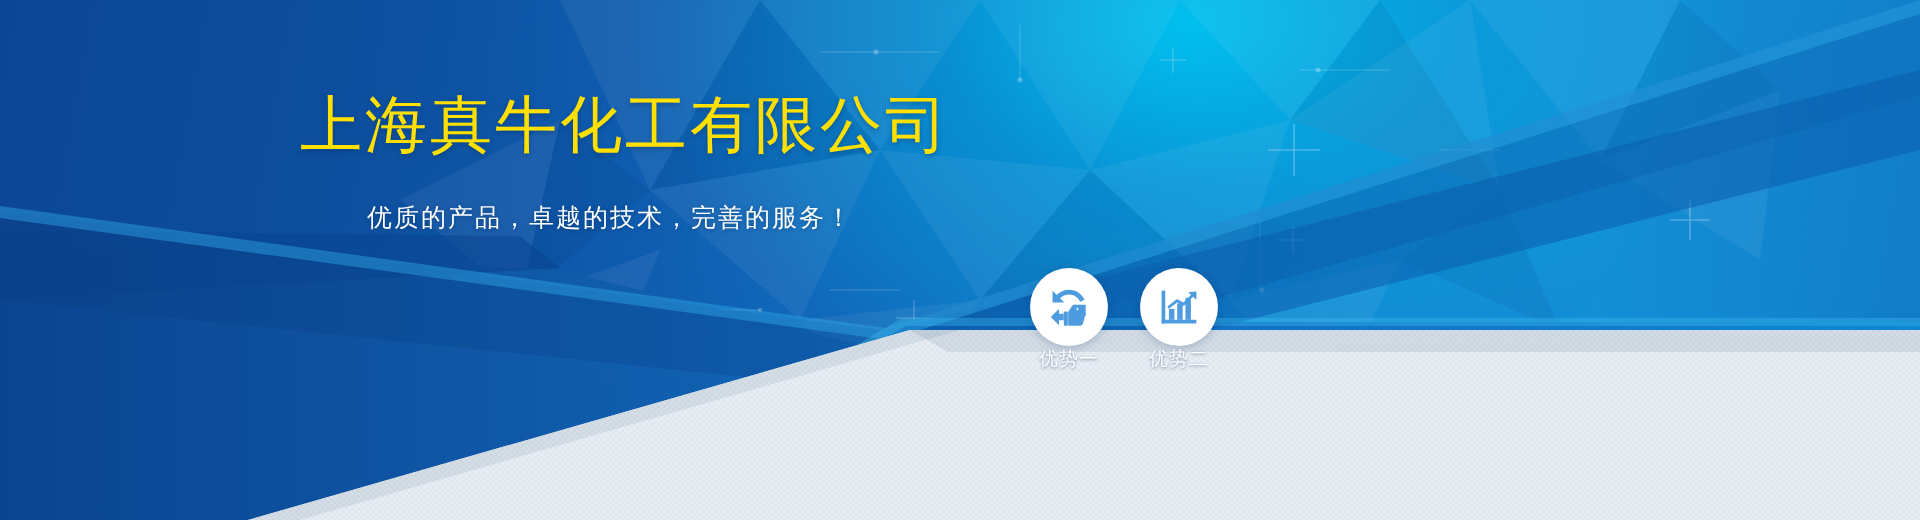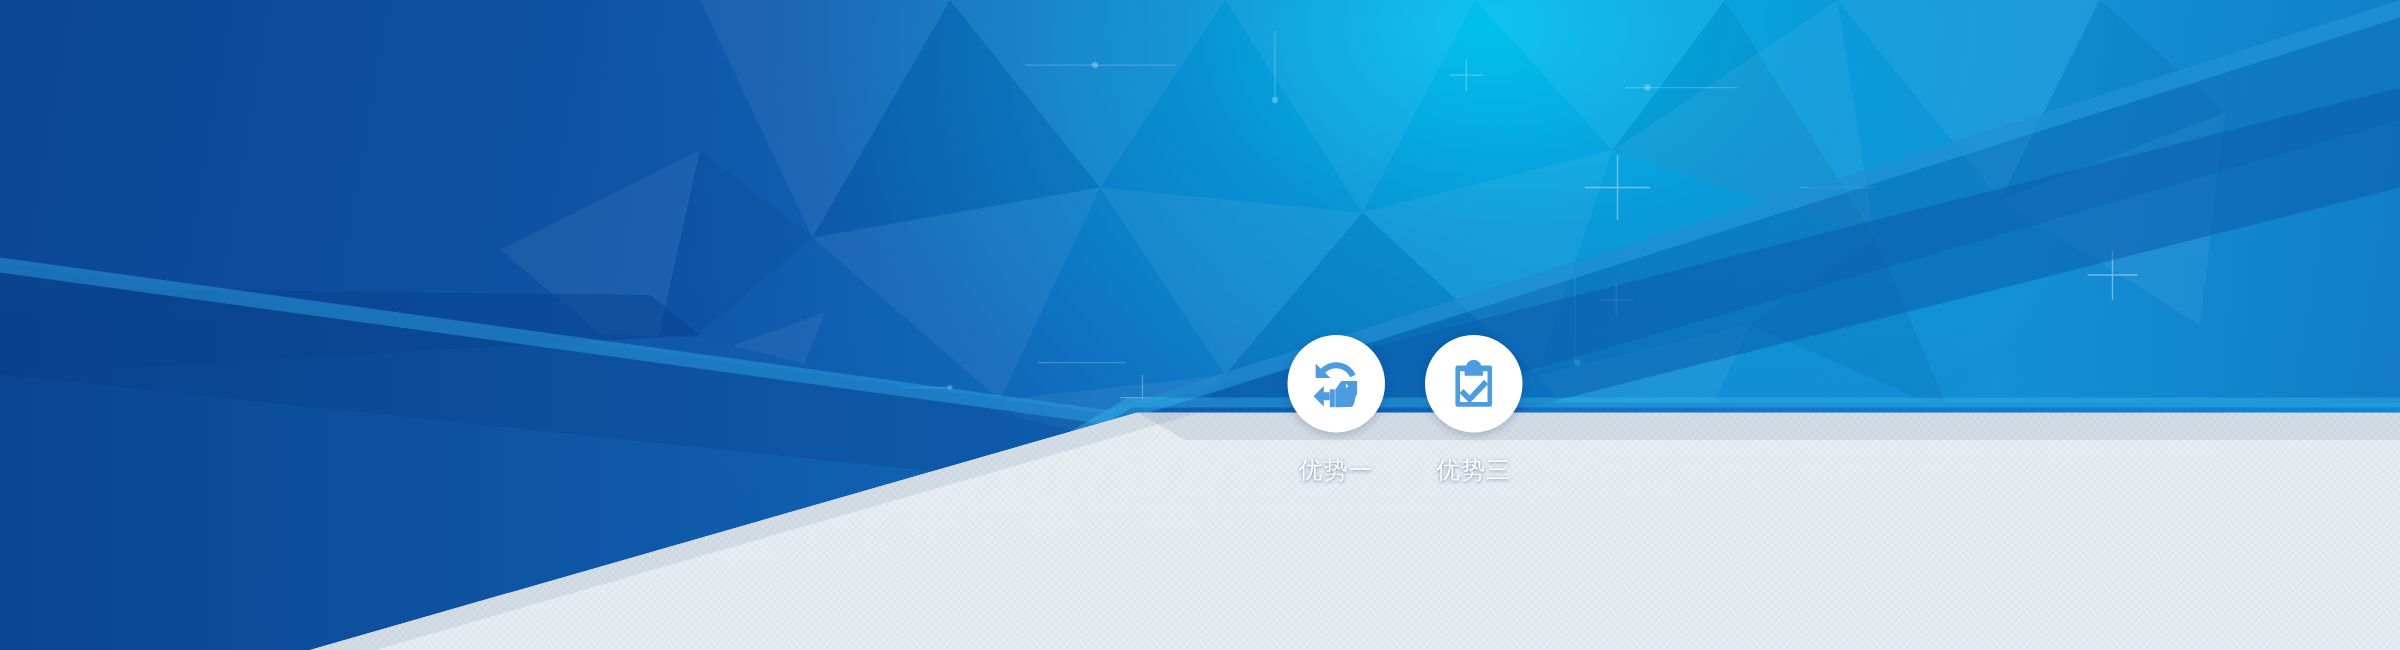--- a/index.html
+++ b/index.html
@@ -107,21 +107,20 @@
     height: 78px;
     border-radius: 50%;
     background: #ffffff;
     display: flex;
     align-items: center;
     justify-content: center;
     box-shadow: 0 2px 8px rgba(0,35,85,0.22);
   }
   .adv-circle svg { display:block; }
   .adv-label {
-    margin-top: 17px;
     font-size: 19px;
     color: #ffffff;
     letter-spacing: 1px;
     white-space: nowrap;
     text-shadow: 0 1px 3px rgba(0,40,90,0.5);
   }
 </style>
 </head>
 <body>
 
@@ -269,52 +268,59 @@
       <g clip-path="url(#paperClip)">
         <rect x="0" y="300" width="1920" height="240" fill="url(#gPaper)"></rect>
         <rect x="0" y="300" width="1920" height="240" fill="url(#weave)" opacity="0.85"></rect>
       </g>
 
       <polygon points="248,520 910,330 960,330 300,520" fill="#8fa3b8" opacity="0.22"></polygon>
       <polygon points="910,330 1920,330 1920,352 948,352" fill="#7f95ac" opacity="0.20"></polygon>
     </svg>
   </div>
 
+  <div class="text-block">
+    <div class="title">上海真牛化工有限公司</div>
+    <div class="subtitle">优质的产品，卓越的技术，完善的服务！</div>
+  </div>
 
   <div class="adv-row">
 
     <div class="adv">
       <div class="adv-circle">
         <span>
           <svg width="46" height="46" viewBox="0 0 48 48">
             <g fill="#4e9ce0">
               <path d="M24 6c7.2 0 13.4 4.3 16.2 10.4l-4.6 2.1C33.4 13.9 29.1 11 24 11c-3.6 0-6.9 1.5-9.3 3.9l4.4 4.4H6.8V7.1l4.3 4.3C14.5 8.1 19 6 24 6z"></path>
               <path d="M41.4 21.6v12.2l-4.2-4.2c-1.6 2.1-3.7 3.8-6.1 4.9l-2-4.6c2-.9 3.7-2.4 4.9-4.2l-4.8-4.1h12.2z"></path>
               <path d="M13.6 25.8 5 34.4l8.6 8.6v-5.2h4.9v-6.8h-4.9v-5.2z"></path>
               <path d="M29.4 43.6h-6.2V28.9l4.2-6.1c.5-.7 1.3-1.1 2.1-1.1 1.5 0 2.6 1.2 2.6 2.6v4.2h6.2c1.6 0 2.9 1.3 2.9 2.9l-2.4 9.2c-.3 1.7-1.8 2.9-3.5 2.9h-5.9z"></path>
               <rect x="18.6" y="28.6" width="4.2" height="15" rx="1"></rect>
             </g>
           </svg>
         </span>
       </div>
       <div class="adv-label">优势一</div>
     </div>
 
-
     <div class="adv">
       <div class="adv-circle">
         <span>
           <svg width="44" height="44" viewBox="0 0 48 48">
             <g fill="#4e9ce0">
-              <path d="M10 8h7.5a6.8 6.8 0 0 1 13 0H38a2 2 0 0 1 2 2v32a2 2 0 0 1-2 2H10a2 2 0 0 1-2-2V10a2 2 0 0 1 2-2zm2 5v27h24V13h-4v4H16v-4h-4z"></path>
-              <circle cx="24" cy="7" r="3.2"></circle>
-              <rect x="18" y="6" width="12" height="6" rx="2"></rect>
-              <path d="M15 28.5 20.5 34 33 20.5l3.6 3.7L20.5 41 11.4 32z"></path>
+              <rect x="5" y="6" width="4" height="36" rx="1"></rect>
+              <rect x="5" y="38" width="38" height="4" rx="1"></rect>
+              <rect x="13" y="26" width="6" height="12"></rect>
+              <rect x="22" y="20" width="6" height="18"></rect>
+              <rect x="31" y="14" width="6" height="24"></rect>
+              <path d="M13 24 22 17 29 21 41 9" stroke="#4e9ce0" stroke-width="3" fill="none" stroke-linecap="round" stroke-linejoin="round"></path>
+              <polygon points="43,7 43,16 34,8"></polygon>
             </g>
           </svg>
         </span>
       </div>
-      <div class="adv-label">优势三</div>
+      <div class="adv-label">优势二</div>
     </div>
 
 
+
   </div>
 </div>
 
 </body></html>

